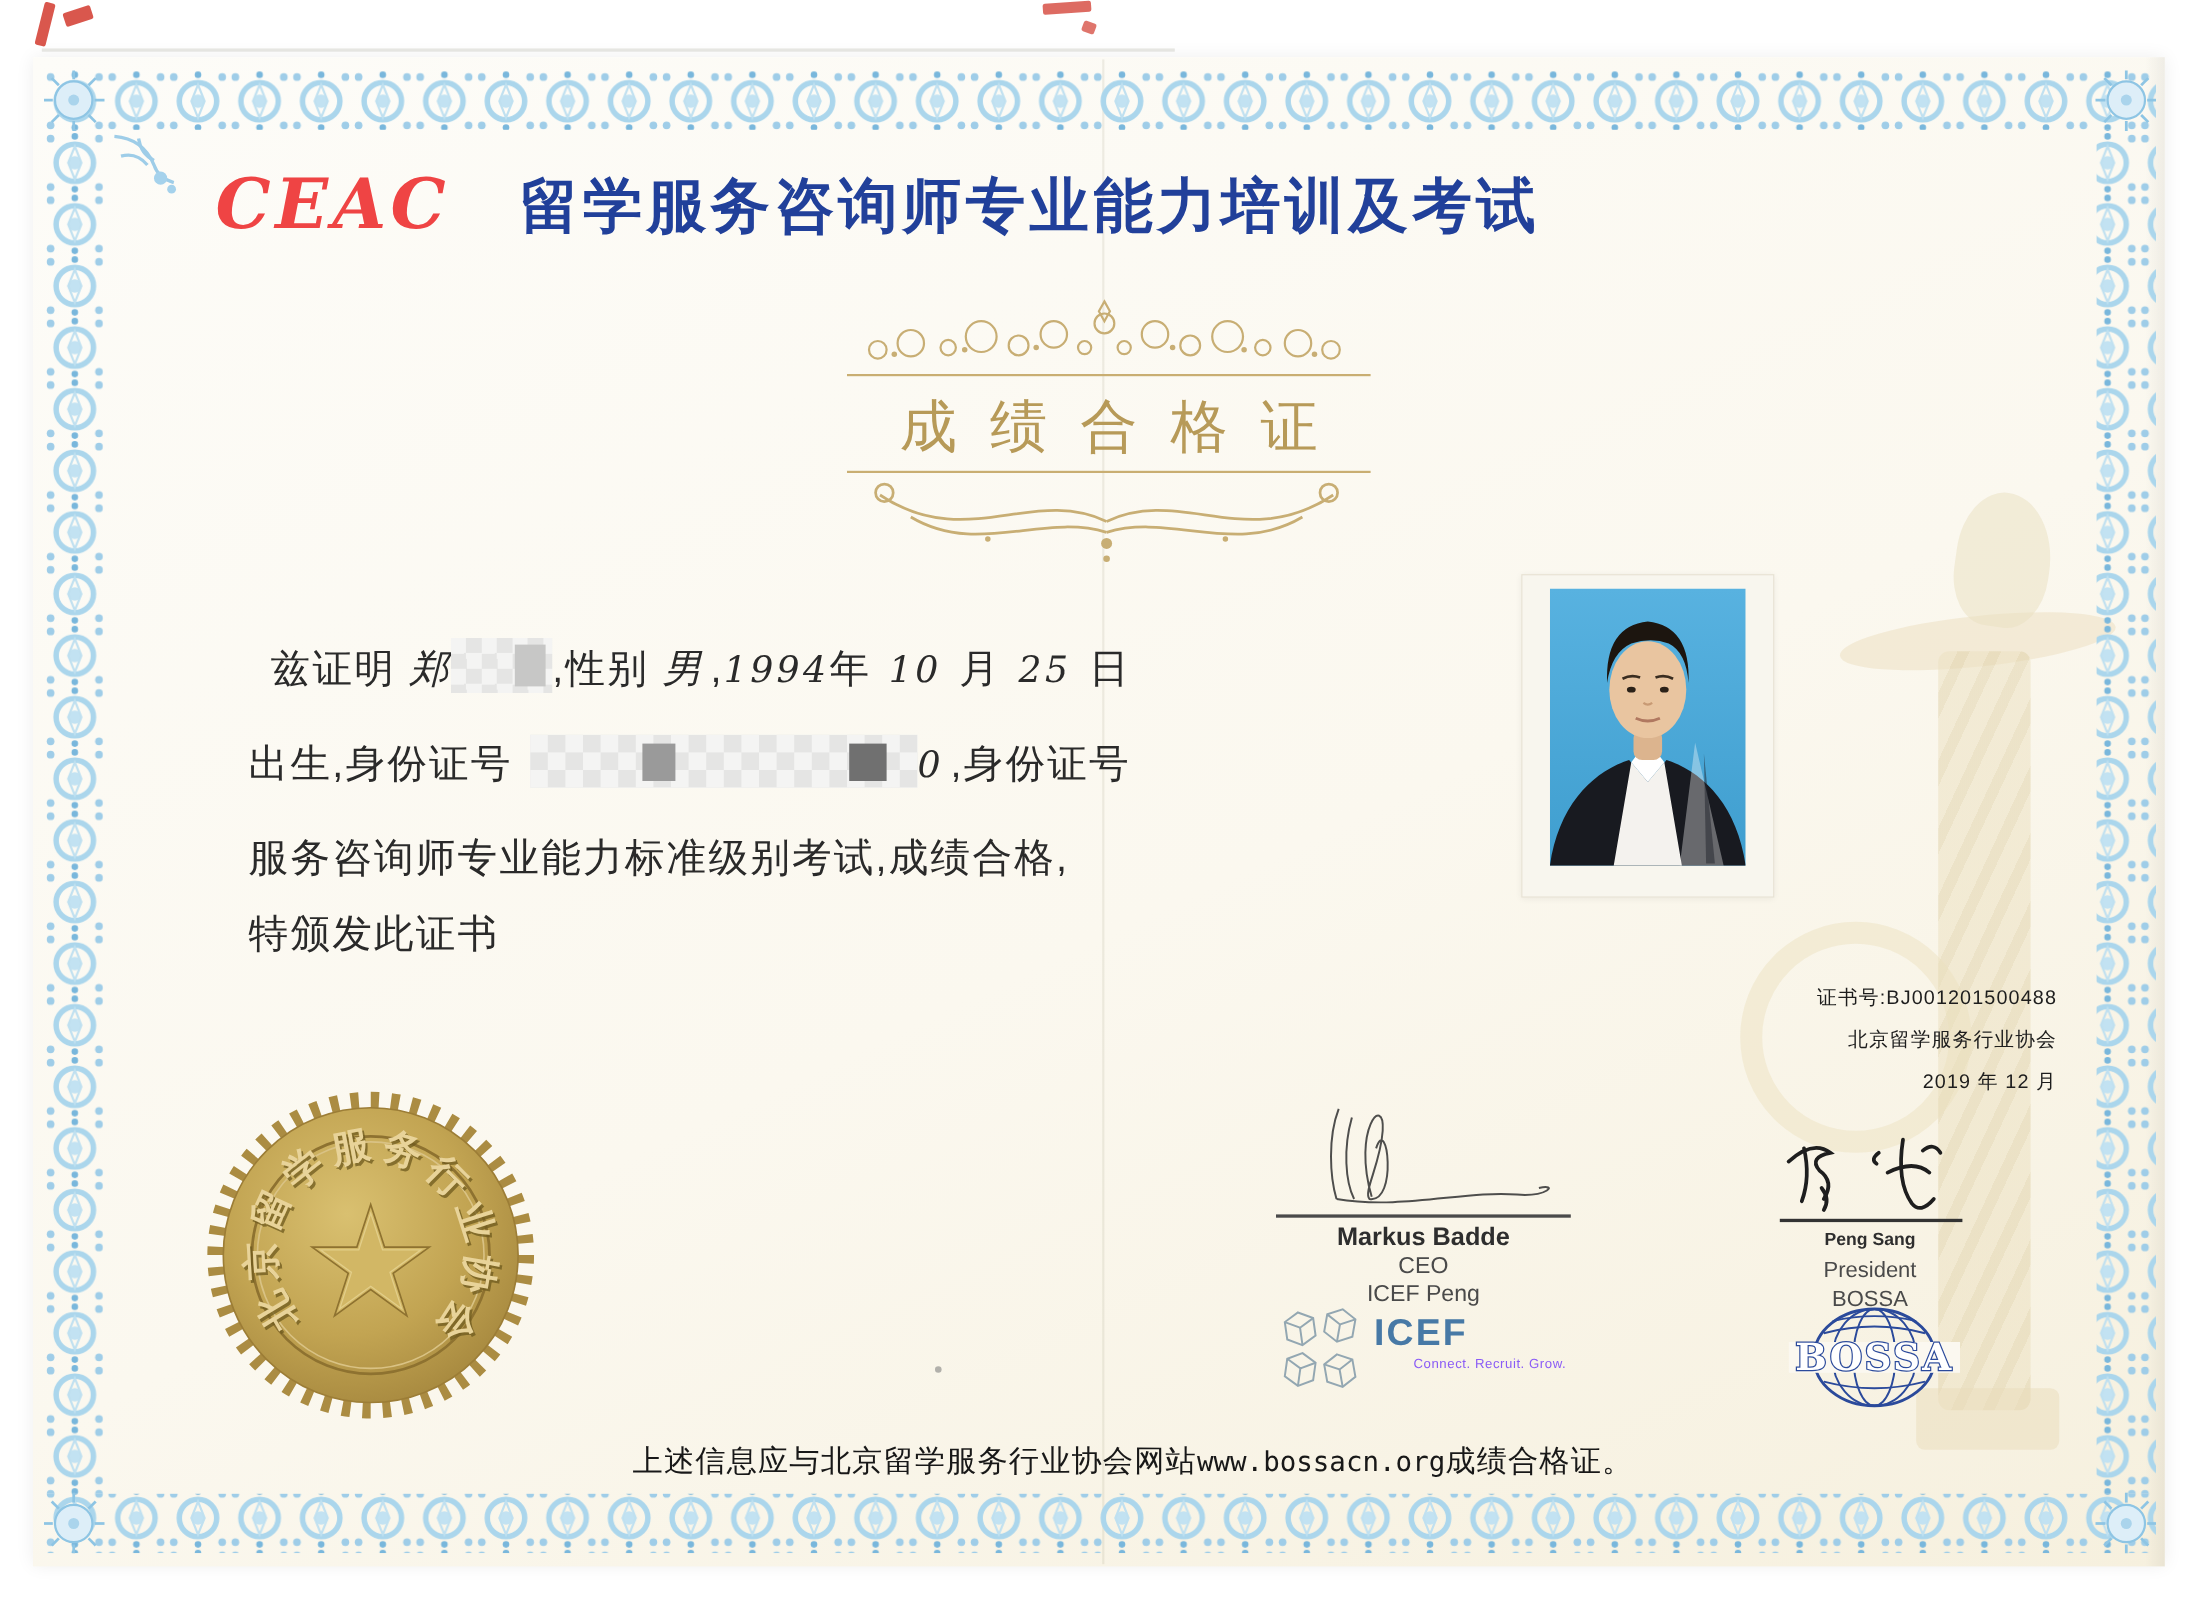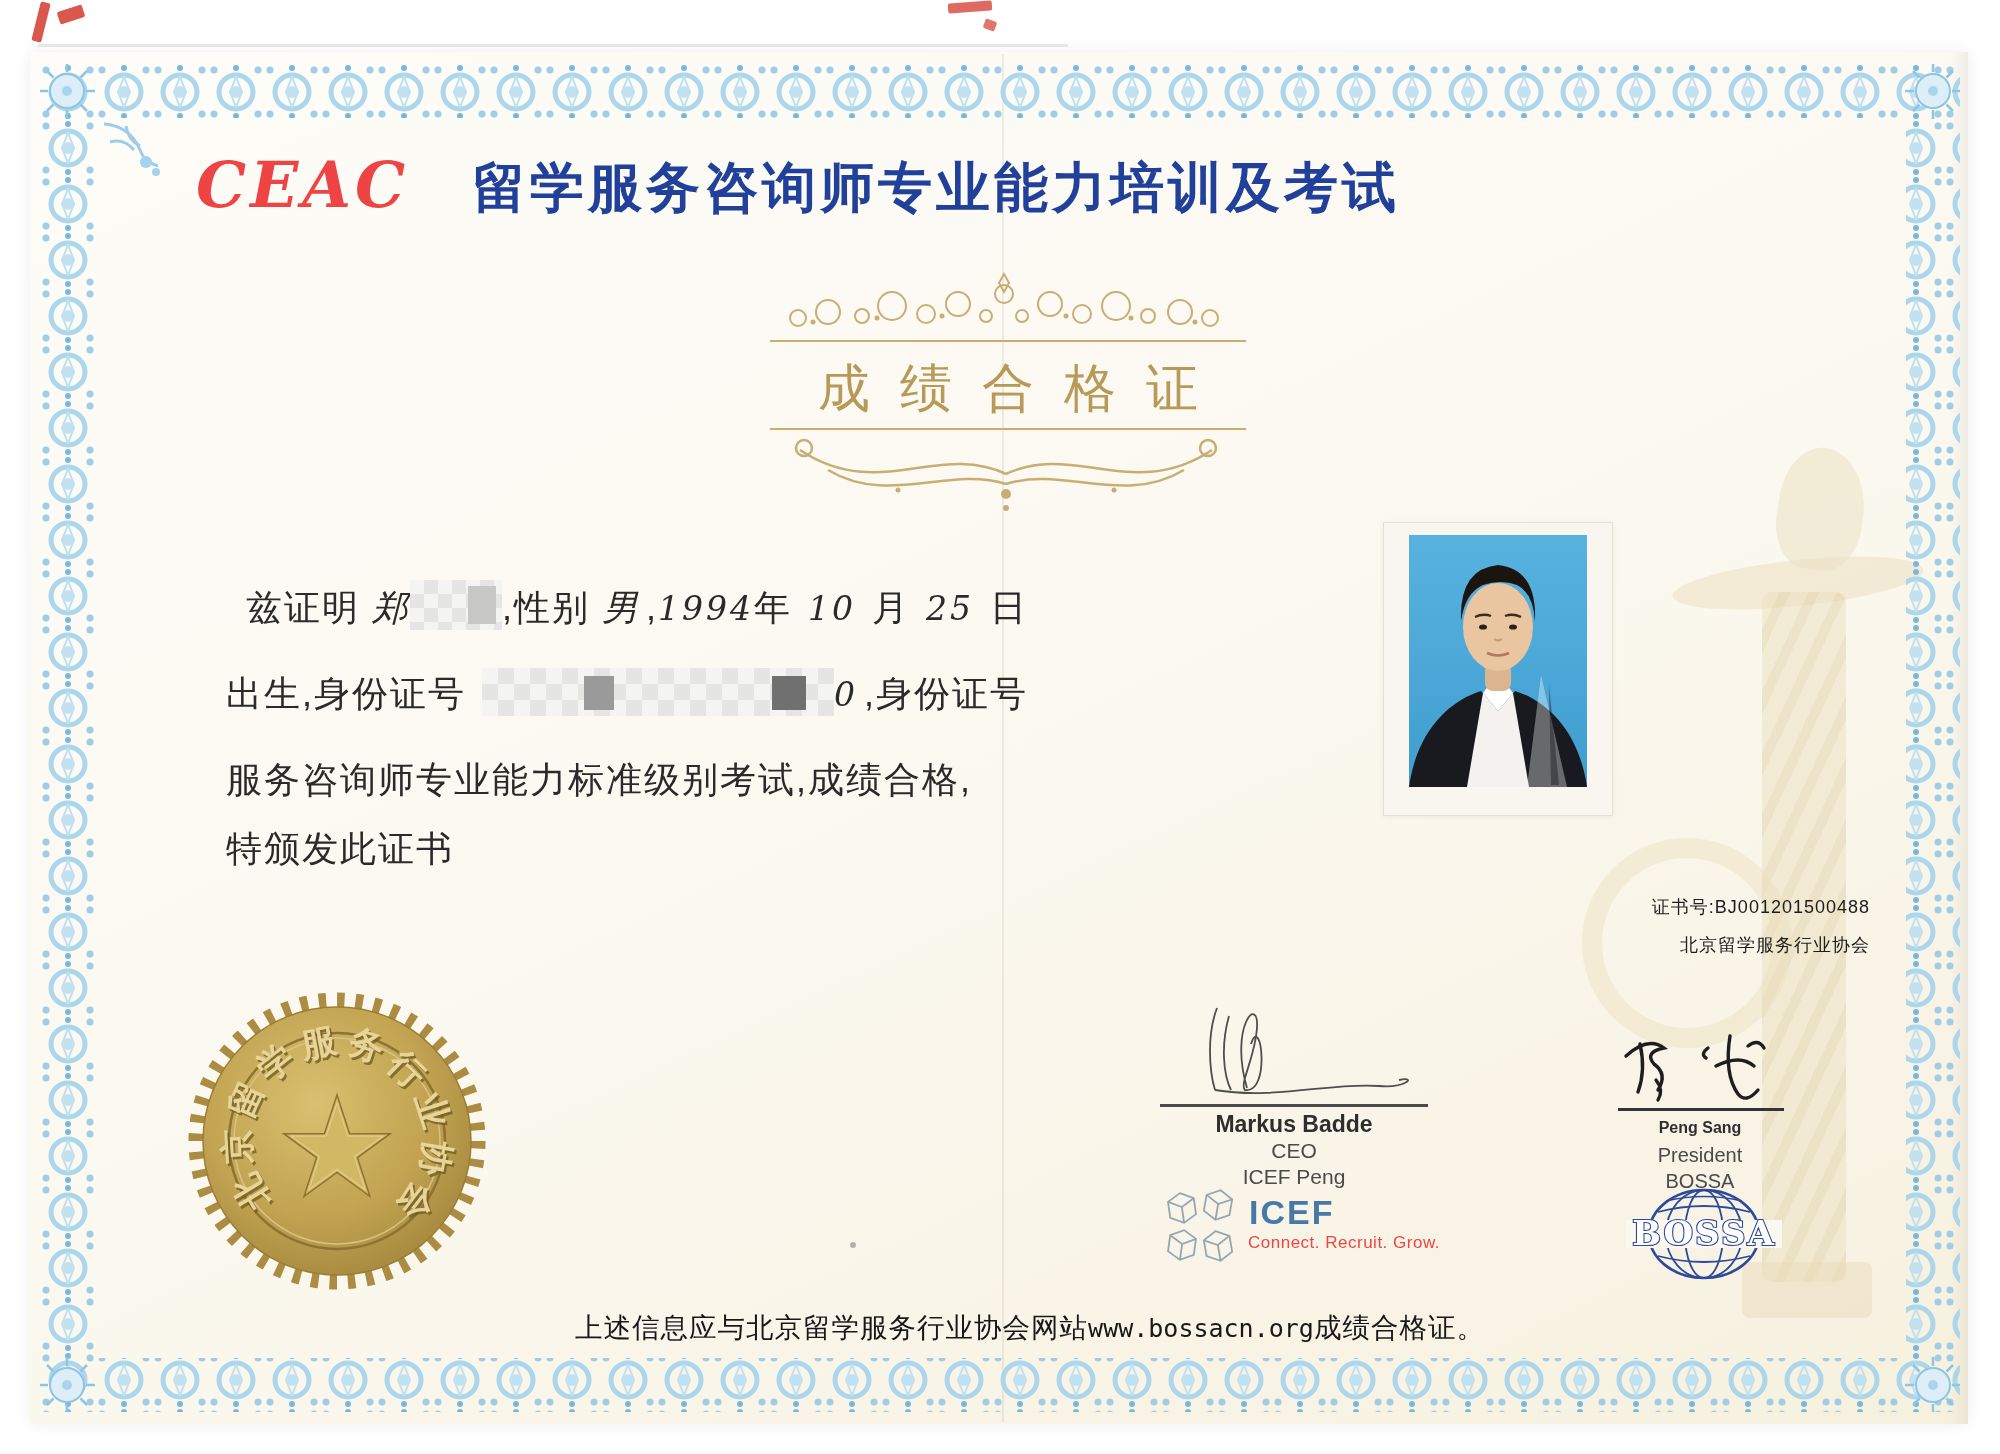--- a/index.html
+++ b/index.html
@@ -54,21 +54,21 @@
 
   
   .sigline{position:absolute;background:#4a4a4a;height:3px;}
   .sig-labels{position:absolute;text-align:center;color:#3b3b3b;}
   .sig-labels .nm{font-weight:bold;font-size:23px;color:#2e2e2e;line-height:28px;}
   .sig-labels .tl{font-size:21px;color:#4a4a4a;line-height:26px;}
 
   
   .icef-text{position:absolute;left:1249px;top:1193px;font-weight:bold;font-size:34px;
         color:#4779a6;letter-spacing:2px;}
-  .icef-tag{position:absolute;left:1248px;top:1233px;font-size:17px;color:#ef4444;letter-spacing:.5px;}
+  .icef-tag{position:absolute;left:1285px;top:1233px;font-size:12px;color:#8b5cf6;letter-spacing:.5px;}
 
   
   .footer-note{position:absolute;left:520px;top:1310px;width:1020px;text-align:center;
         font-size:27.5px;color:#181818;letter-spacing:1px;}
   .footer-note .url{font-family:"DejaVu Sans Mono",monospace;font-size:25px;letter-spacing:0;}
 
   
   .wm{position:absolute;}
   .wm-wing{left:1672px;top:560px;width:252px;height:46px;background:#ece0c2;border-radius:50%;
         transform:rotate(-6deg);opacity:.55;}
@@ -244,20 +244,21 @@
       <path d="M78,118 q11,5 22,0" stroke="#b07860" stroke-width="2.6" fill="none"></path>
 
       <path d="M132,140 L158,252 L118,252 Z" fill="#ffffff" opacity=".35"></path>
       <path d="M140,150 L150,250 L142,250 Z" fill="#20232b" opacity=".5"></path>
     </svg>
   </div>
 
   <div class="issue">
     <div><span>证书号:</span><span>BJ001201500488</span></div>
     <div>北京留学服务行业协会</div>
+    <div>2019 年 12 月</div>
   </div>
 
   <svg class="abs" style="left:1155px;top:986px;" width="280" height="118">
     <g fill="none" stroke="#3c3c3c" stroke-width="1.8" opacity=".9">
       <path d="M62,22 C52,48 54,84 60,104"></path>
       <path d="M74,30 C66,58 68,88 76,104"></path>
       <path d="M92,102 C74,40 104,8 102,42 C100,72 84,98 90,104 C116,108 106,26 96,58"></path>
       <path d="M60,104 C120,114 178,96 224,100 C252,102 262,90 244,94"></path>
     </g>
   </svg>

